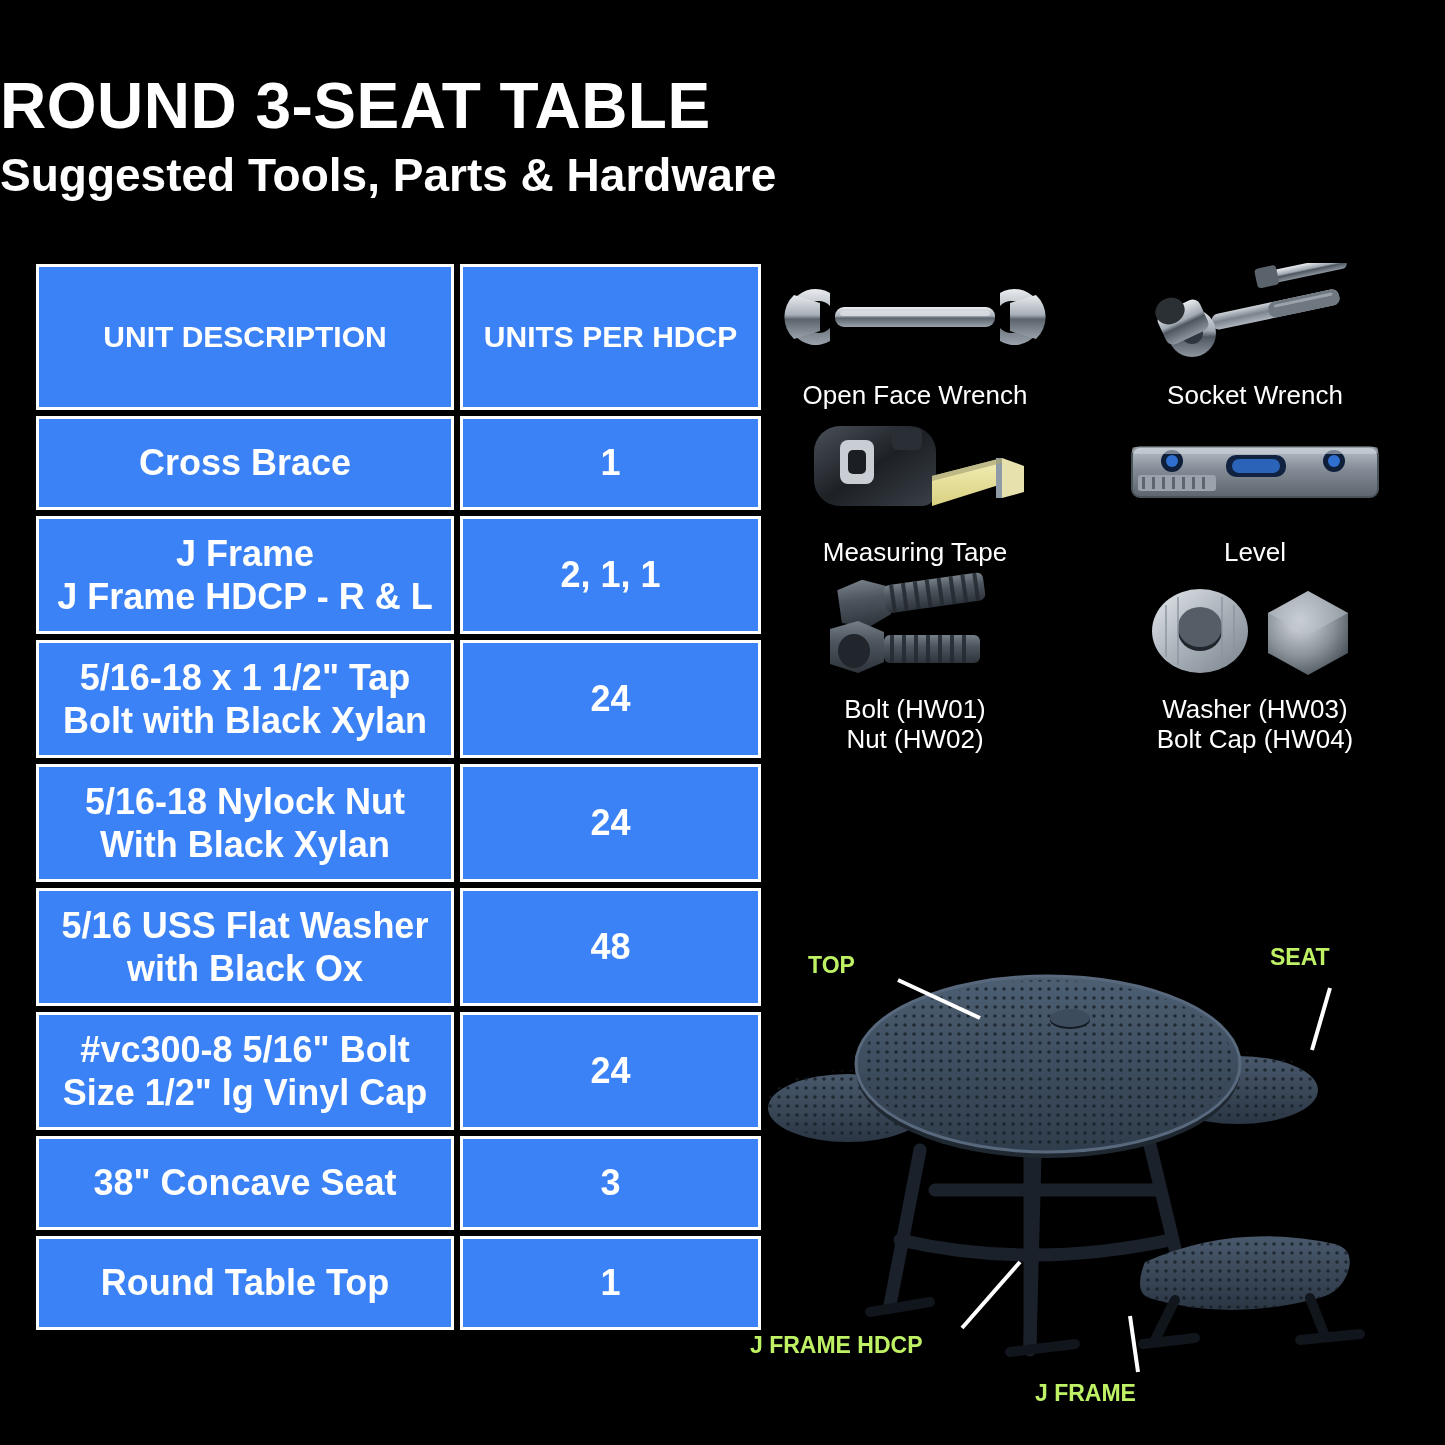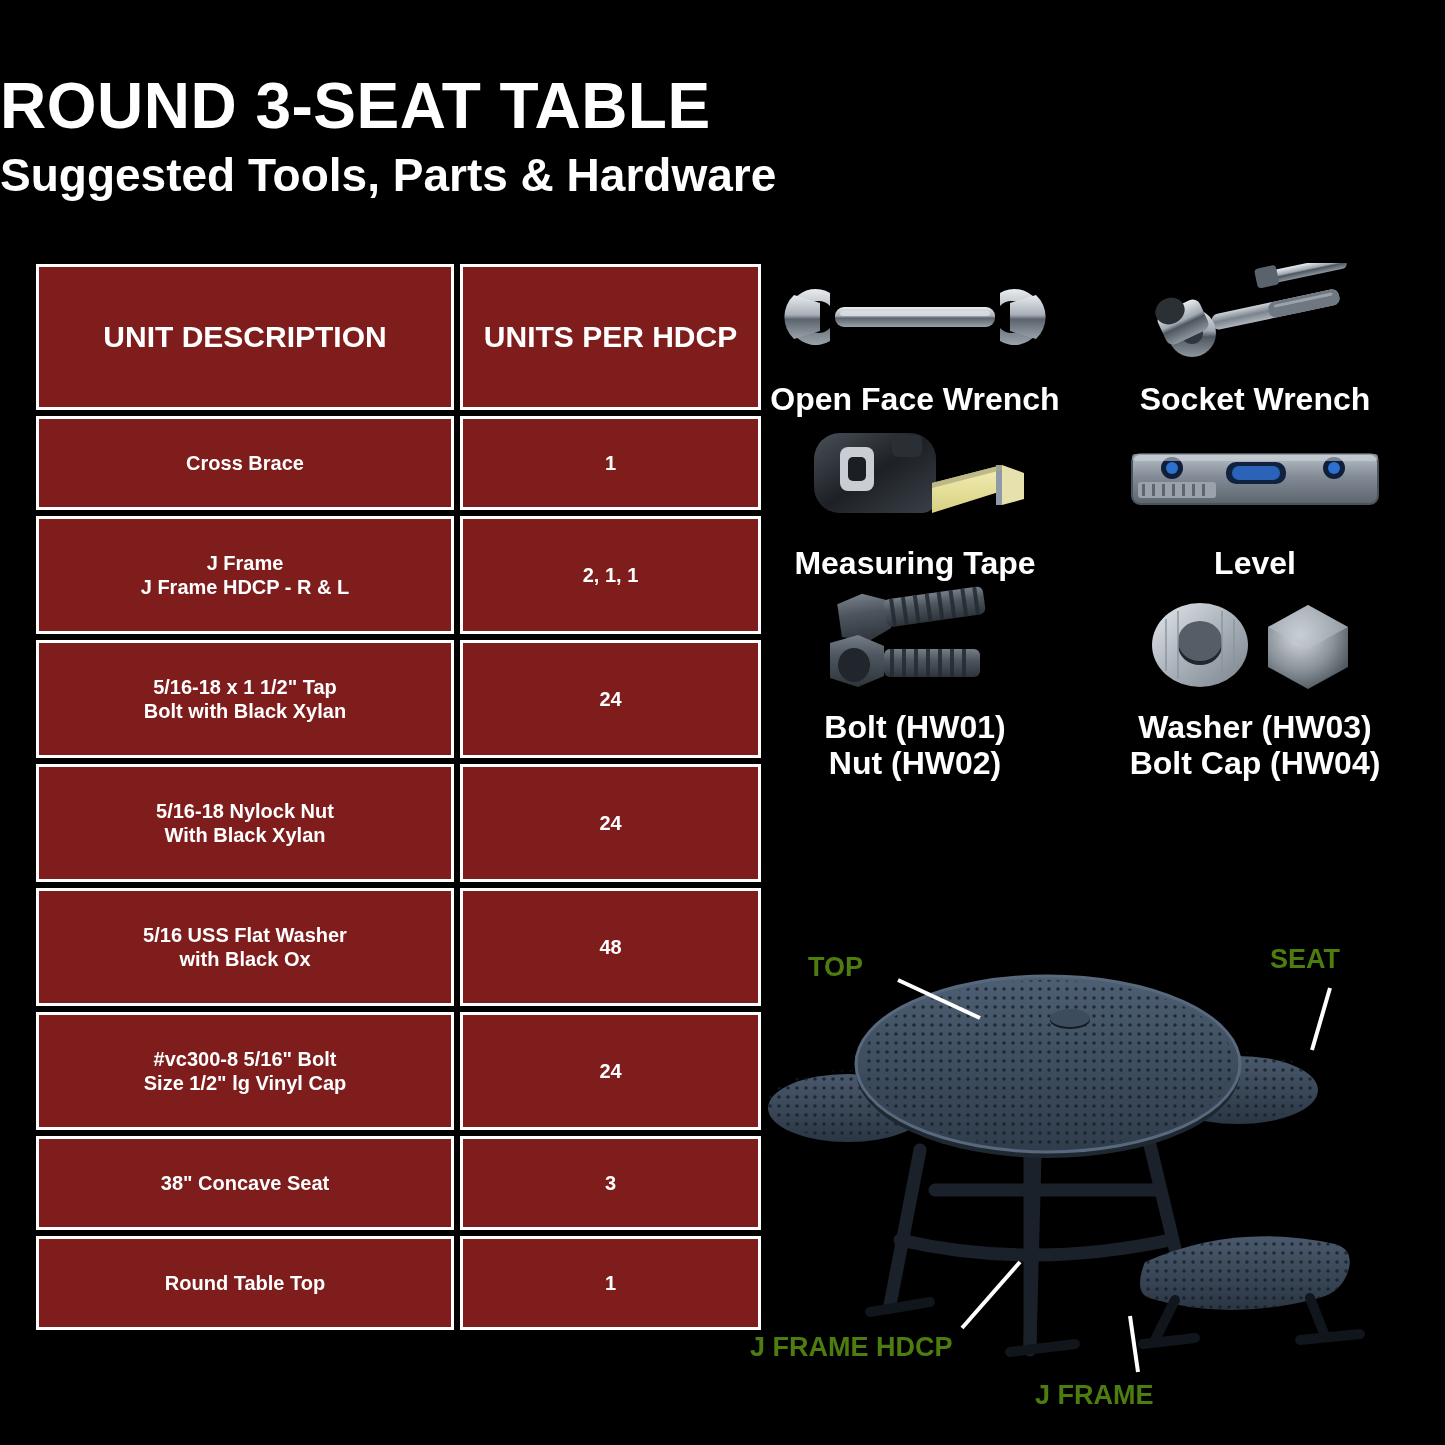--- a/index.html
+++ b/index.html
@@ -48,34 +48,34 @@
     position: absolute;
     left: 30px;
     top: 8px;
     width: 695px;
     border-collapse: separate;
     border-spacing: 6px;
     table-layout: fixed;
   }
   .parts-table td, .parts-table th {
     border: 3px solid #ffffff;
-    background: #7f1d1d;
+    background: #3b82f6;
     color: #ffffff;
     text-align: center;
     vertical-align: middle;
     font-weight: bold;
     padding: 10px 6px;
   }
   .parts-table th {
     font-size: 30px;
     height: 120px;
     line-height: 1.15;
   }
   .parts-table td {
-    font-size: 20px;
+    font-size: 36px;
     line-height: 1.2;
     margin-top: 16px;
   }
   .col-desc { width: 400px; }
   .col-qty  { width: 283px; }
   .row-1line td { height: 68px; }
   .row-2line td { height: 92px; }
   .qty-cell { font-size: 29px; }
 
   
@@ -94,39 +94,39 @@
     text-align: center;
     padding-bottom: 6px;
   }
   .tool-art {
     height: 115px;
     display: flex;
     align-items: center;
     justify-content: center;
   }
   .tool-label {
-    font-size: 32px;
-    font-weight: bold;
+    font-size: 26px;
+    font-weight: normal;
     line-height: 1.15;
     margin-top: 6px;
   }
 
   
   .product {
     position: absolute;
     left: 730px;
     top: 690px;
     width: 700px;
     height: 500px;
   }
   .callout {
     position: absolute;
-    font-size: 27px;
+    font-size: 23px;
     font-weight: bold;
-    color: #4d7c0f;
+    color: #bef264;
     white-space: nowrap;
   }
   .callout.top-lbl   { left: 78px;  top: 12px; }
   .callout.seat-lbl  { left: 540px; top: 4px; }
   .callout.jhdcp-lbl { left: 20px;  top: 392px; }
   .callout.jframe-lbl{ left: 305px; top: 440px; }
 
   .svg-layer { position: absolute; left: 0; top: 0; }
 </style>
 </head>

